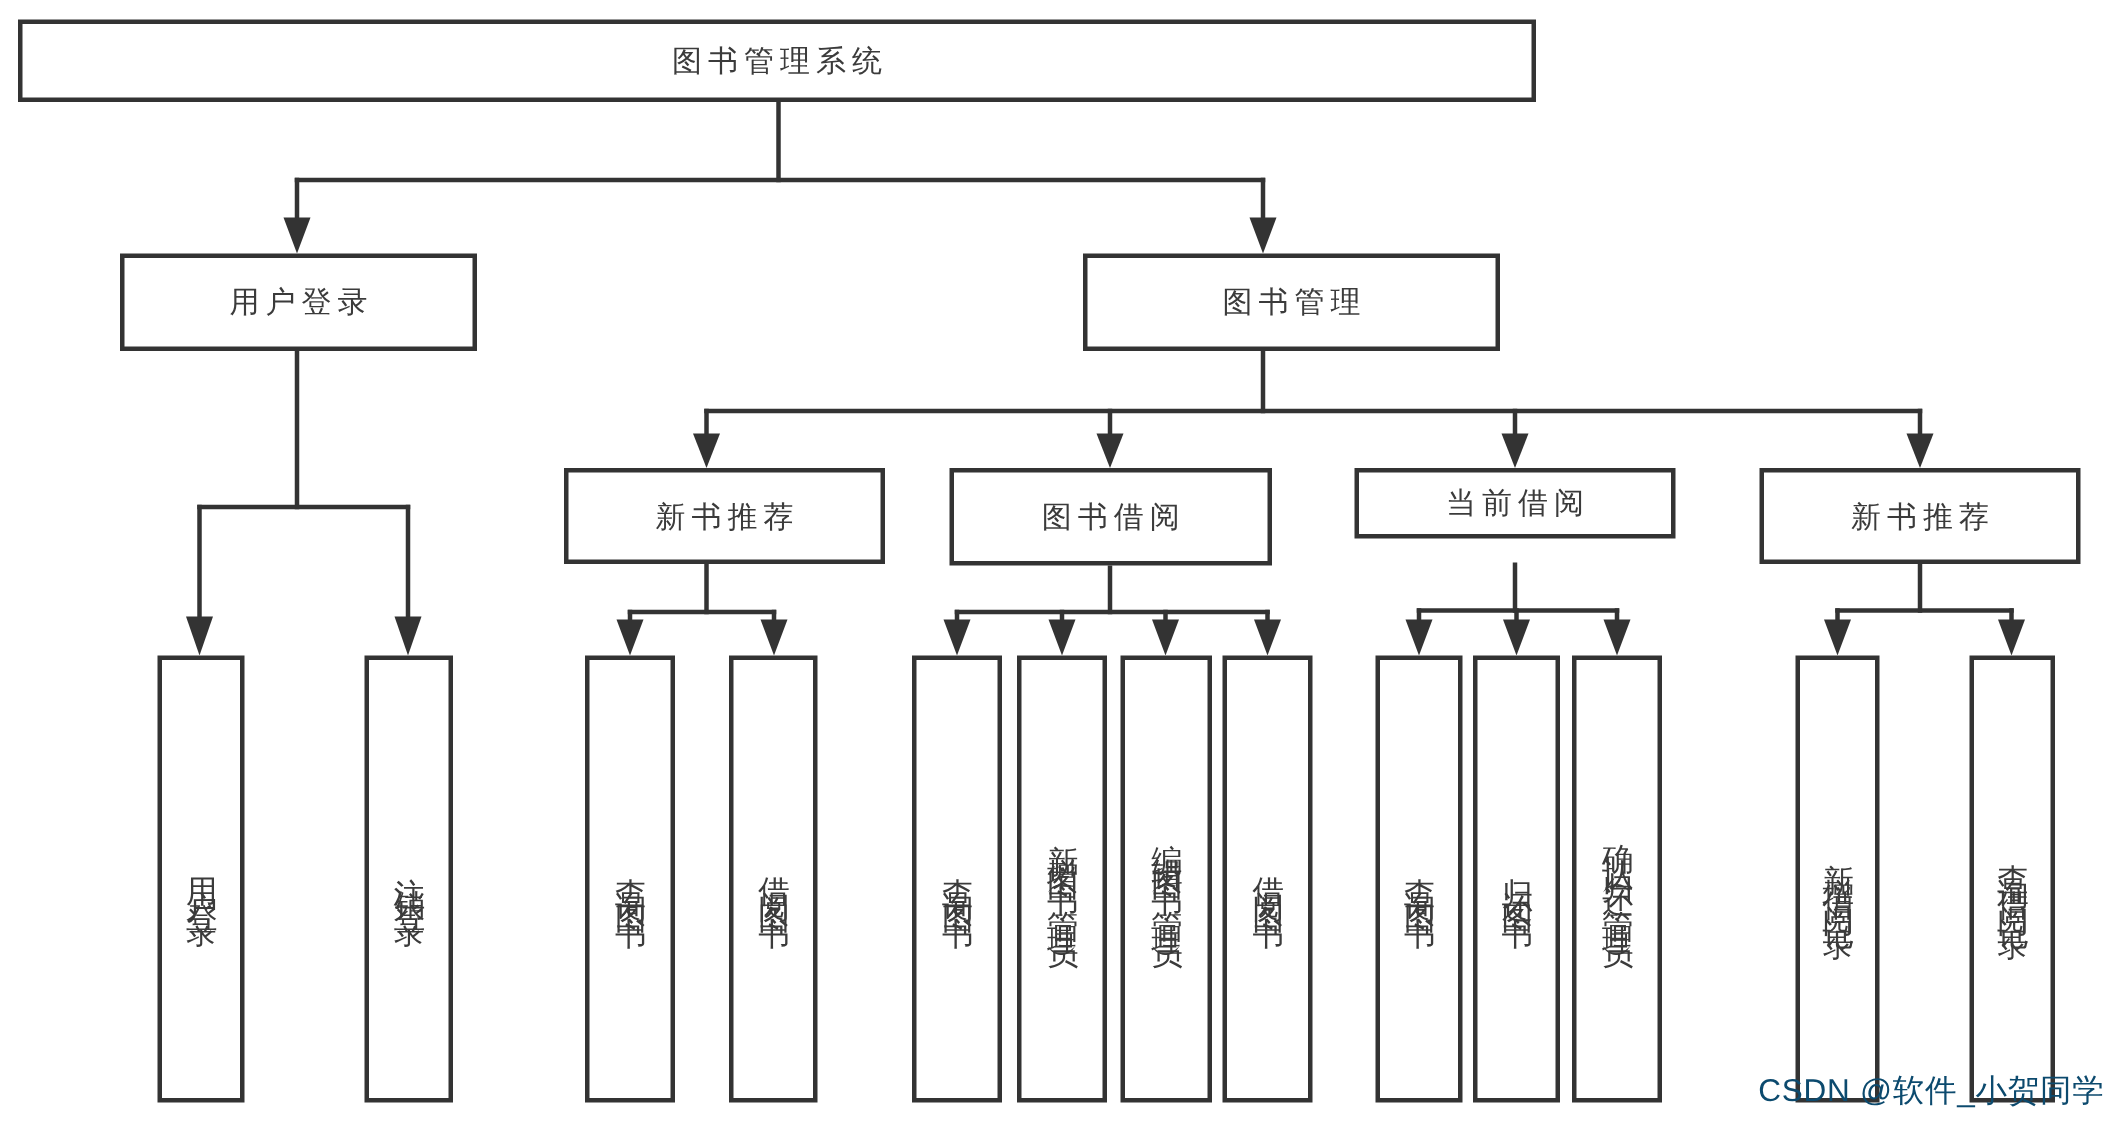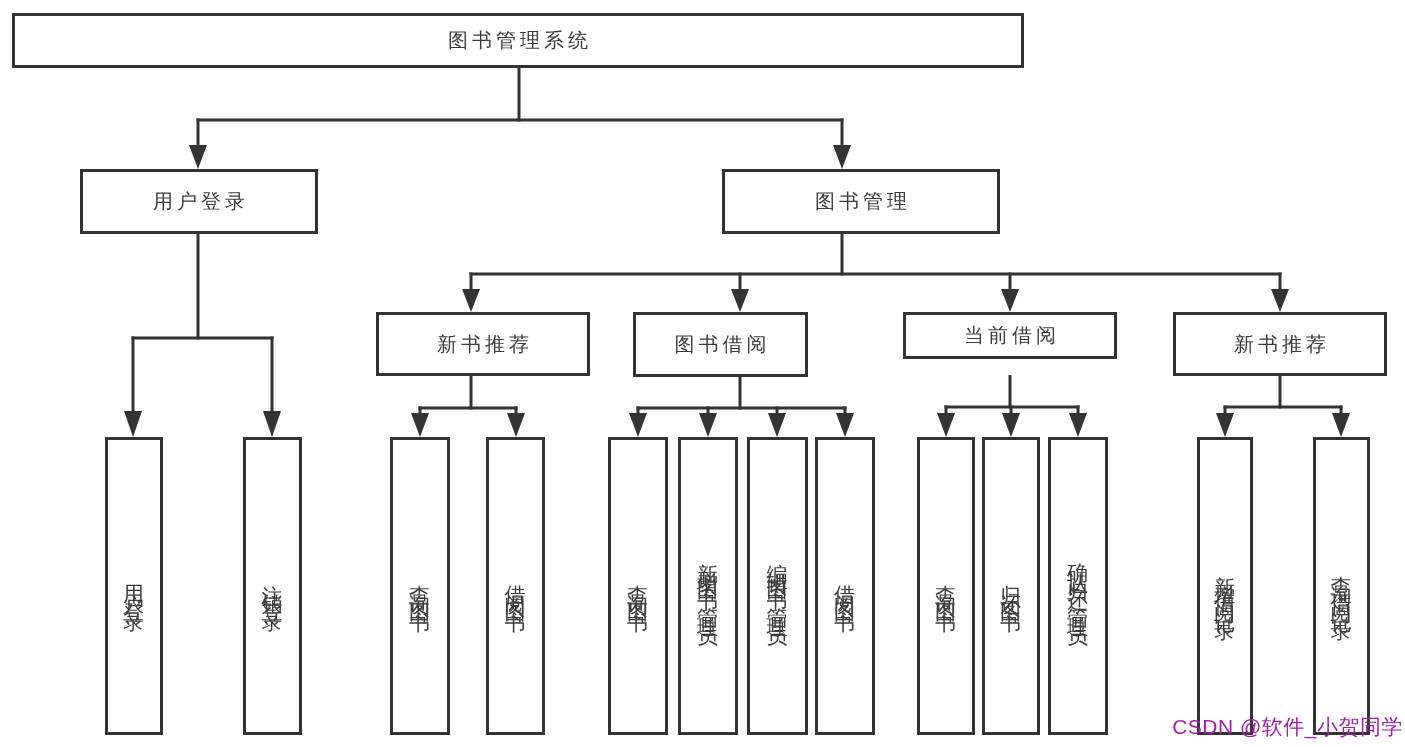--- a/index.html
+++ b/index.html
@@ -31,21 +31,21 @@
     text-orientation:mixed;
     font-size:21px;
     letter-spacing:9px;
     line-height:1;
     white-space:nowrap;
   }
   .watermark{
     position:absolute;
     right:2px;bottom:6px;
     font-size:21px;
-    color:#a21caf;
+    color:#0c4a6e;
     letter-spacing:0.5px;
     z-index:2;
     white-space:nowrap;
   }
 </style>
 </head>
 <body>
 
 <div class="stage">
 
@@ -122,21 +122,21 @@
   <div class="box hbox" style="left:80px;top:169px;width:238px;height:65px">
     <span>用户登录</span>
   </div>
   <div class="box hbox" style="left:722px;top:169px;width:278px;height:65px">
     <span>图书管理</span>
   </div>
 
   <div class="box hbox" style="left:376px;top:312px;width:214px;height:64px">
     <span>新书推荐</span>
   </div>
-  <div class="box hbox" style="left:633px;top:312px;width:175px;height:65px">
+  <div class="box hbox" style="left:633px;top:312px;width:215px;height:65px">
     <span>图书借阅</span>
   </div>
   <div class="box hbox" style="left:903px;top:312px;width:214px;height:47px">
     <span>当前借阅</span>
   </div>
   <div class="box hbox" style="left:1173px;top:312px;width:214px;height:64px">
     <span>新书推荐</span>
   </div>
 
   <div class="box vbox" style="left:105px;top:437px;width:58px;height:298px">

